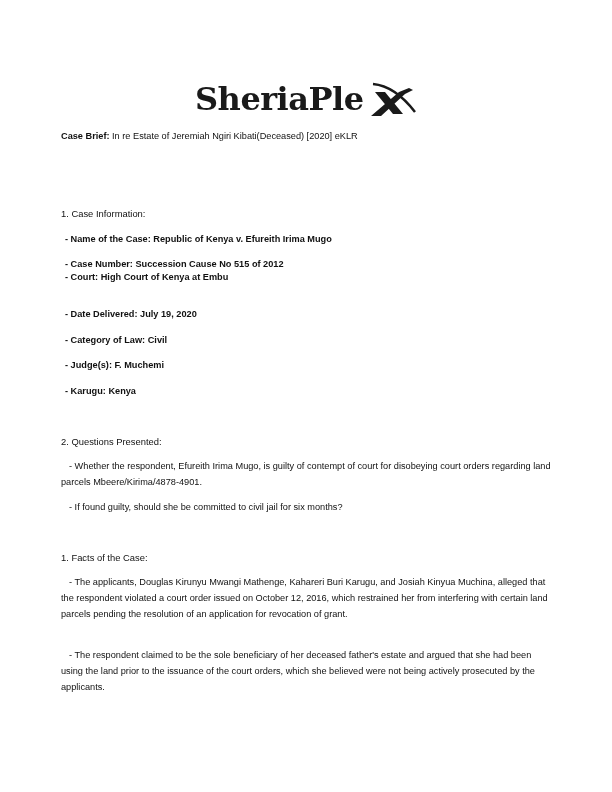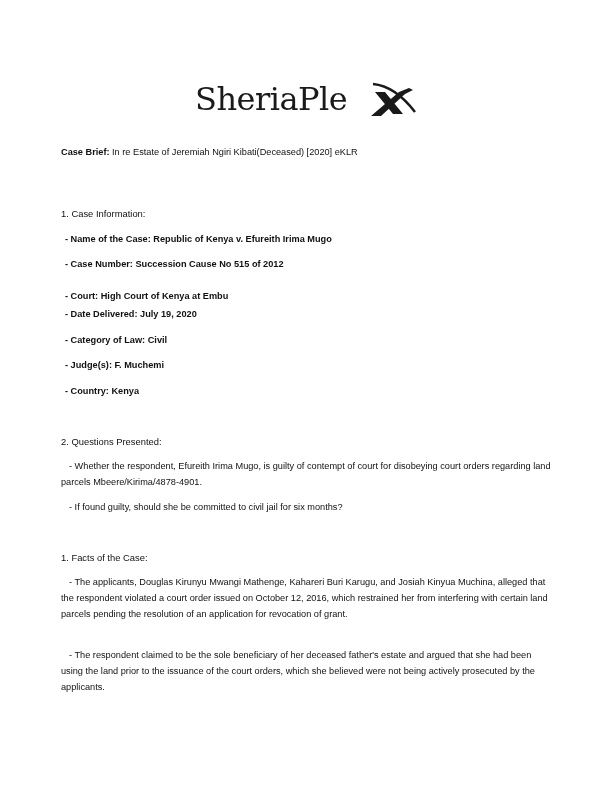--- a/index.html
+++ b/index.html
@@ -1,22 +1,22 @@
 <!DOCTYPE html>
 <html><head>
 <meta charset="utf-8">
 <style>
   html, body { margin: 0; padding: 0; background: #ffffff; }
   body { width: 612px; height: 792px; position: relative; overflow: hidden;
          font-family: "Liberation Sans", sans-serif; color: #111; }
   .logo { position: absolute; left: 195px; top: 78px; width: 230px; height: 42px; }
   .logo-text { position: absolute; left: 0; top: 0; font-family: "DejaVu Serif", serif;
-               font-weight: normal; font-size: 32px; letter-spacing: -0.5px; color: #1a1a1a; line-height: 42px; text-align: center; }
+               font-weight: bold; font-size: 32px; letter-spacing: -0.5px; color: #1a1a1a; line-height: 42px; text-align: center; }
   .logo-x { position: absolute; left: 174px; top: 0; width: 48px; height: 42px; }
-  .brief { position: absolute; left: 61px; top: 147px; font-size: 9.2px; }
+  .brief { position: absolute; left: 61px; top: 131px; font-size: 9.2px; }
   .brief b { font-weight: bold; }
   .h { position: absolute; left: 61px; font-size: 9.4px; font-weight: normal; }
   .item { position: absolute; left: 65px; font-size: 9.2px; font-weight: bold; }
   .para { position: absolute; left: 61px; width: 490px; font-size: 9.2px; line-height: 15.8px; }
 </style>
 </head>
 <body>
 
 <div class="logo">
   <span class="logo-text">SheriaPle</span>
@@ -27,25 +27,25 @@
   </svg>
 </div>
 
 <div class="brief">
   <b>Case Brief:</b><span> In re Estate of Jeremiah Ngiri Kibati(Deceased) [2020] eKLR</span>
 </div>
 
 <div class="h" style="top:208px">1. Case Information:</div>
 <div class="item" style="top:234px">- Name of the Case: Republic of Kenya v. Efureith Irima Mugo</div>
 <div class="item" style="top:259px">- Case Number: Succession Cause No 515 of 2012</div>
-<div class="item" style="top:291px">- Court: High Court of Kenya at Embu</div>
+<div class="item" style="top:272px">- Court: High Court of Kenya at Embu</div>
 <div class="item" style="top:309px">- Date Delivered: July 19, 2020</div>
 <div class="item" style="top:335px">- Category of Law: Civil</div>
 <div class="item" style="top:360px">- Judge(s): F. Muchemi</div>
-<div class="item" style="top:386px">- Country: Kenya</div>
+<div class="item" style="top:386px">- Karugu: Kenya</div>
 
 <div class="h" style="top:436px">2. Questions Presented:</div>
 <div class="para" style="top:459px; text-indent:8px">- Whether the respondent, Efureith Irima Mugo, is guilty of contempt of court for disobeying court orders regarding land parcels Mbeere/Kirima/4878-4901.</div>
 <div class="para" style="top:500px; text-indent:8px">- If found guilty, should she be committed to civil jail for six months?</div>
 
 <div class="h" style="top:552px">1. Facts of the Case:</div>
 <div class="para" style="top:575px; text-indent:8px">- The applicants, Douglas Kirunyu Mwangi Mathenge, Kahareri Buri Karugu, and Josiah Kinyua Muchina, alleged that the respondent violated a court order issued on October 12, 2016, which restrained her from interfering with certain land parcels pending the resolution of an application for revocation of grant.</div>
 <div class="para" style="top:648px; text-indent:8px">- The respondent claimed to be the sole beneficiary of her deceased father's estate and argued that she had been using the land prior to the issuance of the court orders, which she believed were not being actively prosecuted by the applicants.</div>
 
 </body></html>

